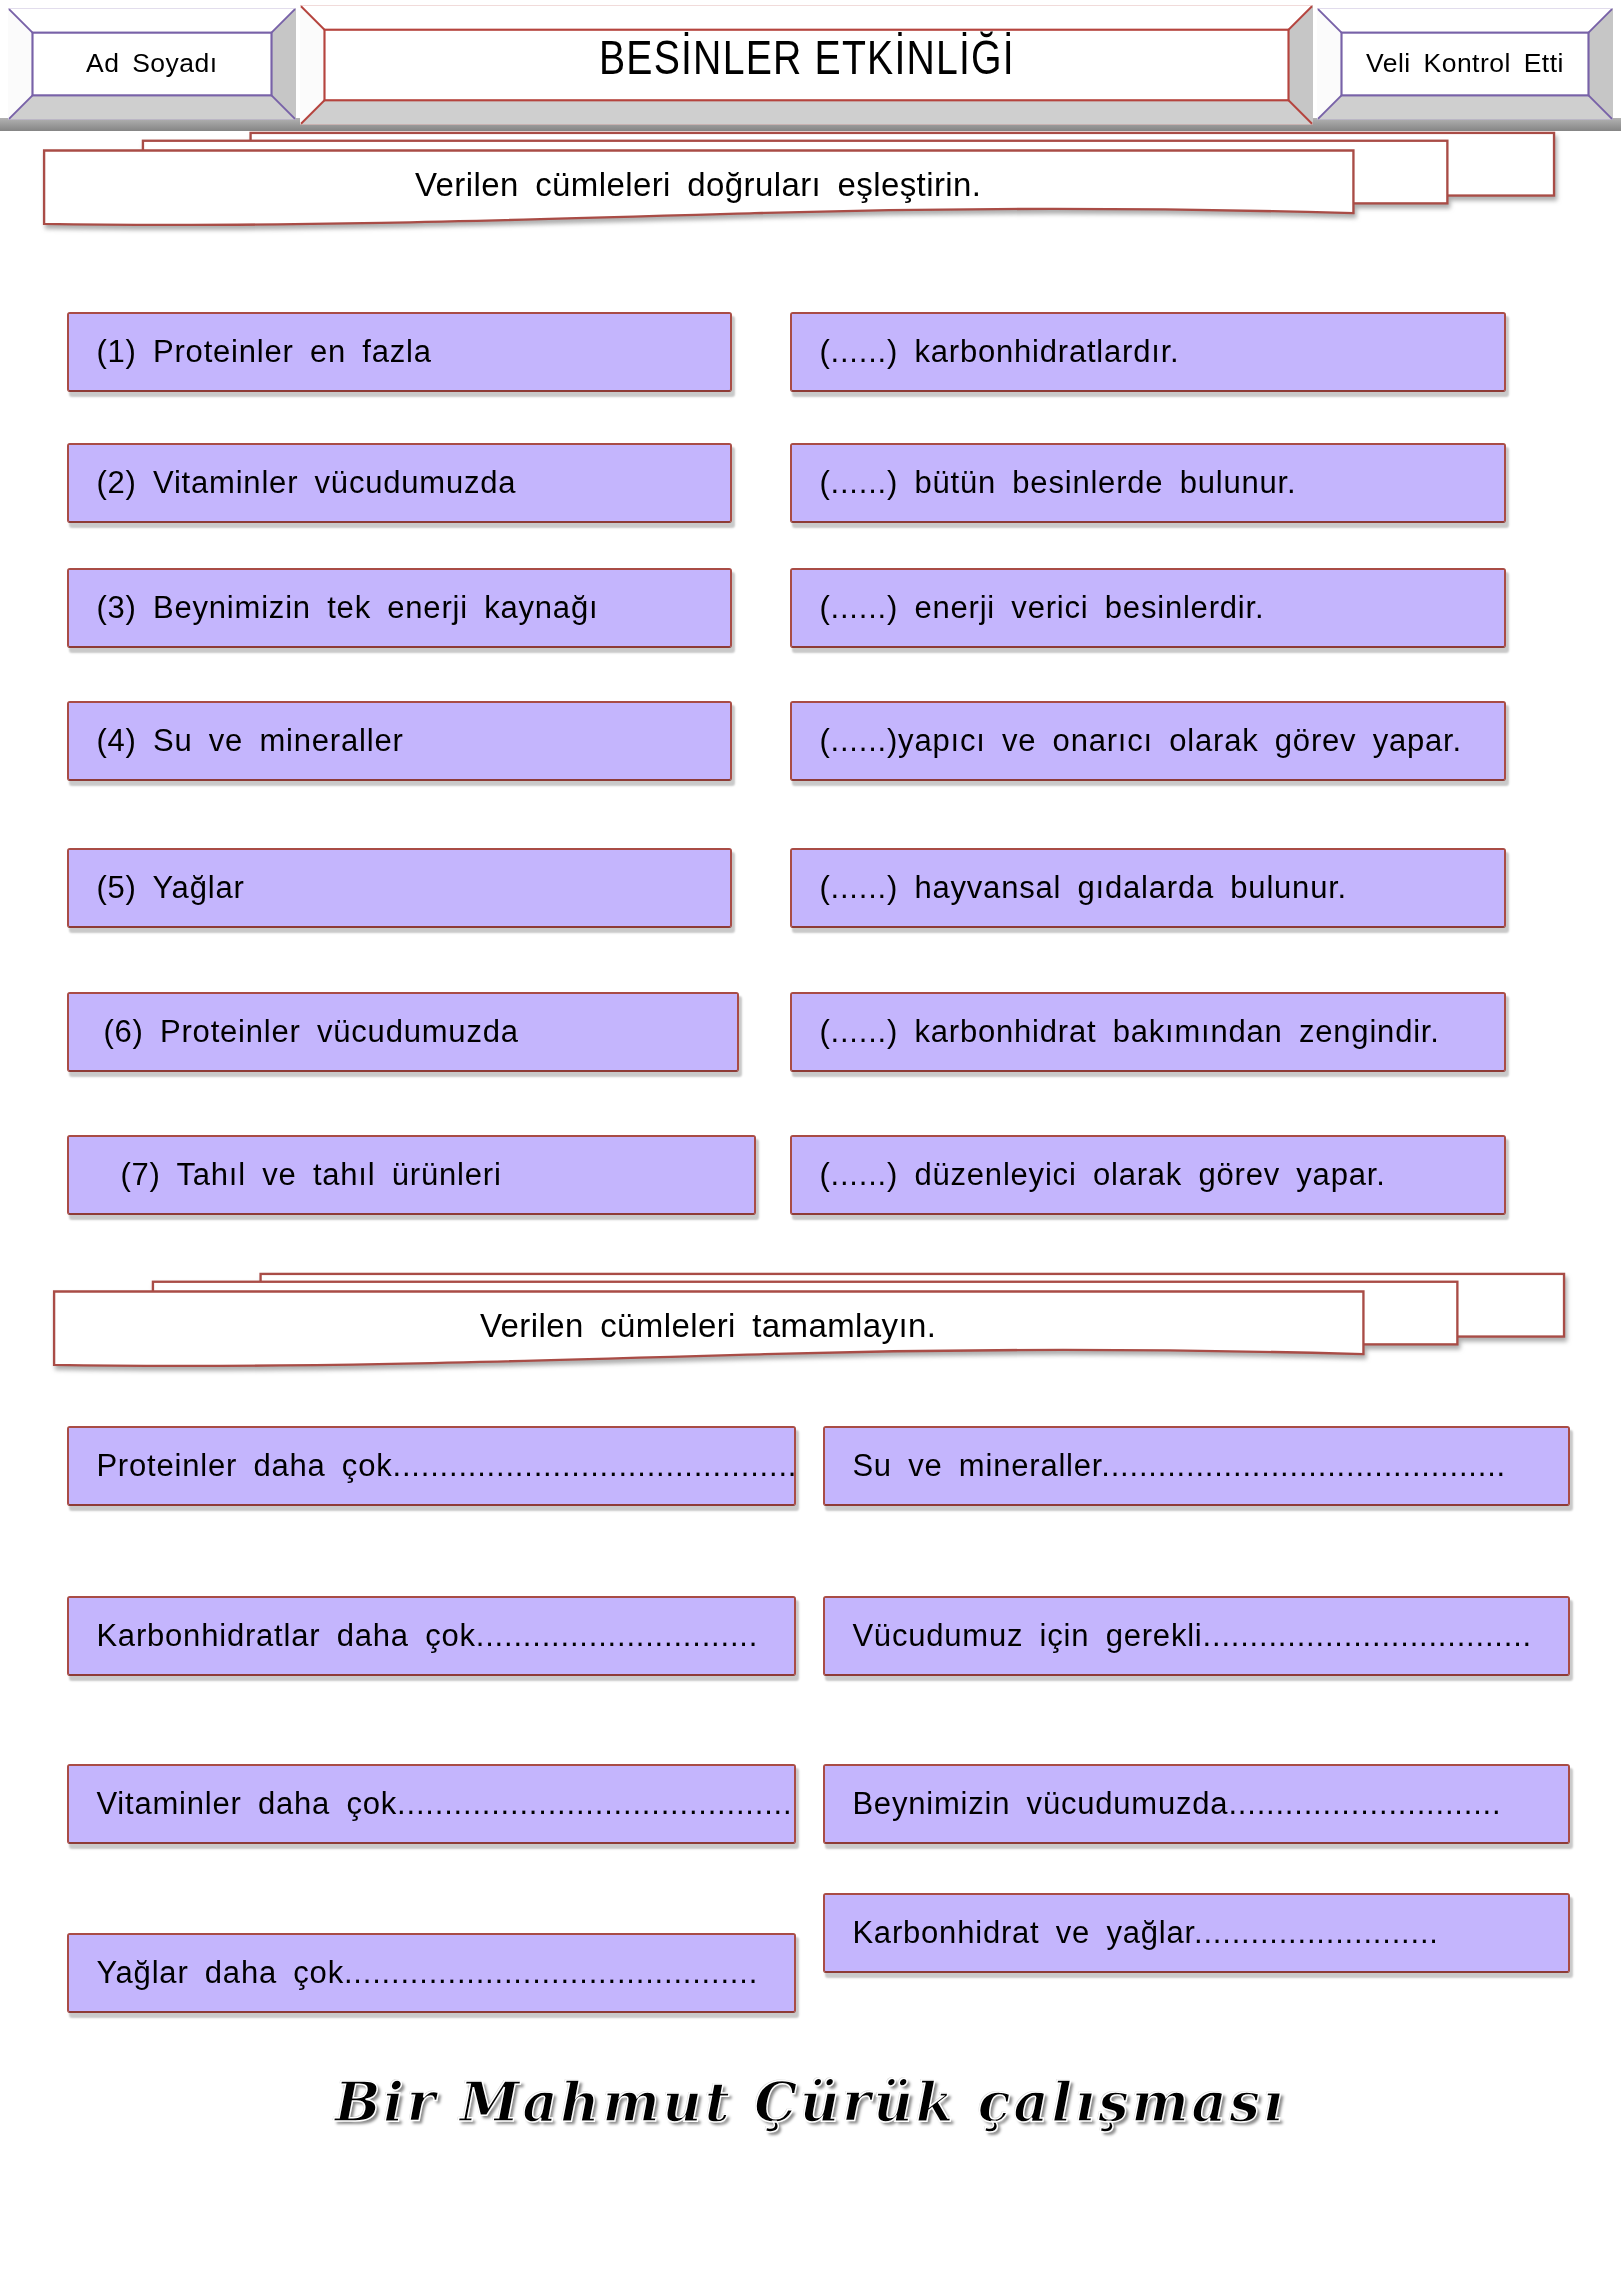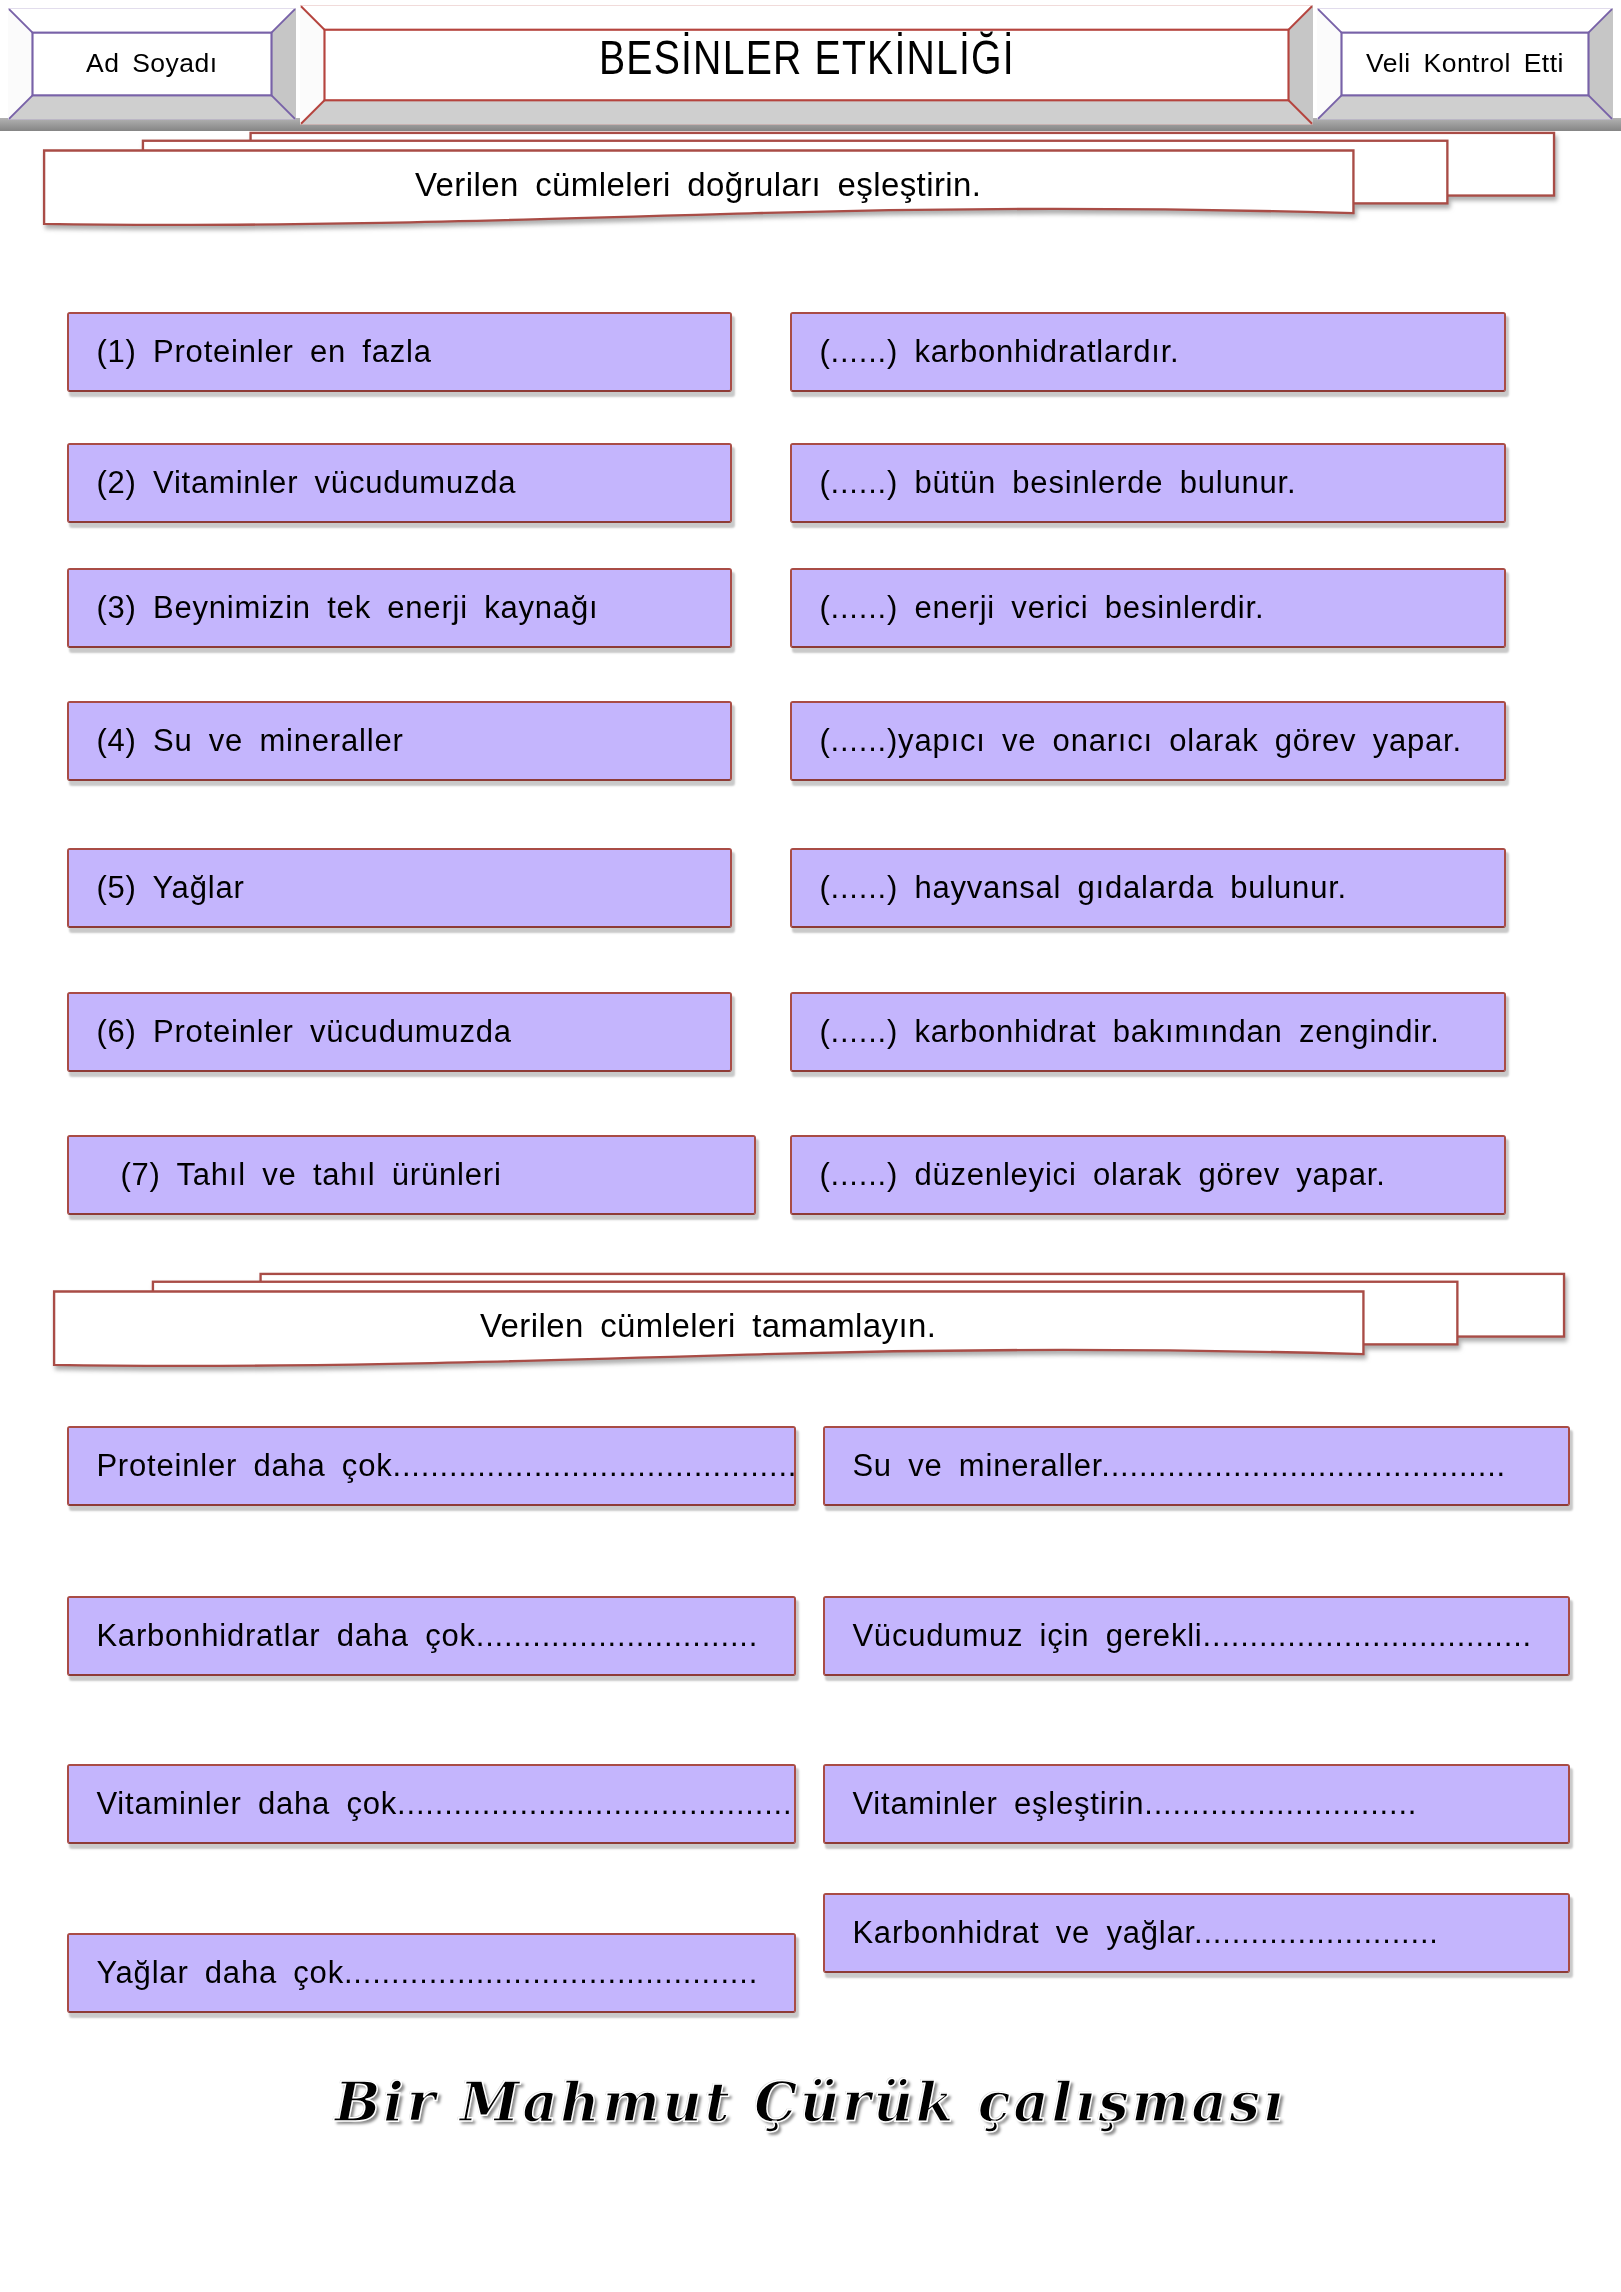--- a/index.html
+++ b/index.html
@@ -127,21 +127,21 @@
       </div>
       <div class="wbox" style="left: 67px; top: 568px; width: 661px; height: 76px;">
         <span class="wtext">(3) Beynimizin tek enerji kaynağı</span>
       </div>
       <div class="wbox" style="left: 67px; top: 701px; width: 661px; height: 76px;">
         <span class="wtext">(4) Su ve mineraller</span>
       </div>
       <div class="wbox" style="left: 67px; top: 848px; width: 661px; height: 76px;">
         <span class="wtext">(5) Yağlar</span>
       </div>
-      <div class="wbox" style="left: 67px; top: 992px; width: 661px; height: 76px;">
+      <div class="wbox" style="left: 67px; top: 992px; width: 661px; height: 76px; padding-left: 7px;">
         <span class="wtext">(6) Proteinler vücudumuzda</span>
       </div>
       <div class="wbox" style="left: 67px; top: 1135px; width: 661px; height: 76px; padding-left: 24px;">
         <span class="wtext">(7) Tahıl ve tahıl ürünleri</span>
       </div>
       <div class="wbox" style="left: 790px; top: 312px; width: 712px; height: 76px;">
         <span class="wtext">(......) karbonhidratlardır.</span>
       </div>
       <div class="wbox" style="left: 790px; top: 443px; width: 712px; height: 76px;">
         <span class="wtext">(......) bütün besinlerde bulunur.</span>
@@ -173,21 +173,21 @@
       <div class="wbox" style="left: 67px; top: 1933px; width: 725px; height: 76px;">
         <span class="wtext">Yağlar daha çok............................................</span>
       </div>
       <div class="wbox" style="left: 823px; top: 1426px; width: 743px; height: 76px;">
         <span class="wtext">Su ve mineraller...........................................</span>
       </div>
       <div class="wbox" style="left: 823px; top: 1596px; width: 743px; height: 76px;">
         <span class="wtext">Vücudumuz için gerekli...................................</span>
       </div>
       <div class="wbox" style="left: 823px; top: 1764px; width: 743px; height: 76px;">
-        <span class="wtext">Vitaminler eşleştirin.............................</span>
+        <span class="wtext">Beynimizin vücudumuzda.............................</span>
       </div>
       <div class="wbox" style="left: 823px; top: 1893px; width: 743px; height: 76px;">
         <span class="wtext">Karbonhidrat ve yağlar..........................</span>
       </div>
     </div>
 
   <div id="footer">Bir Mahmut Çürük çalışması</div>
 
 </div>
 

